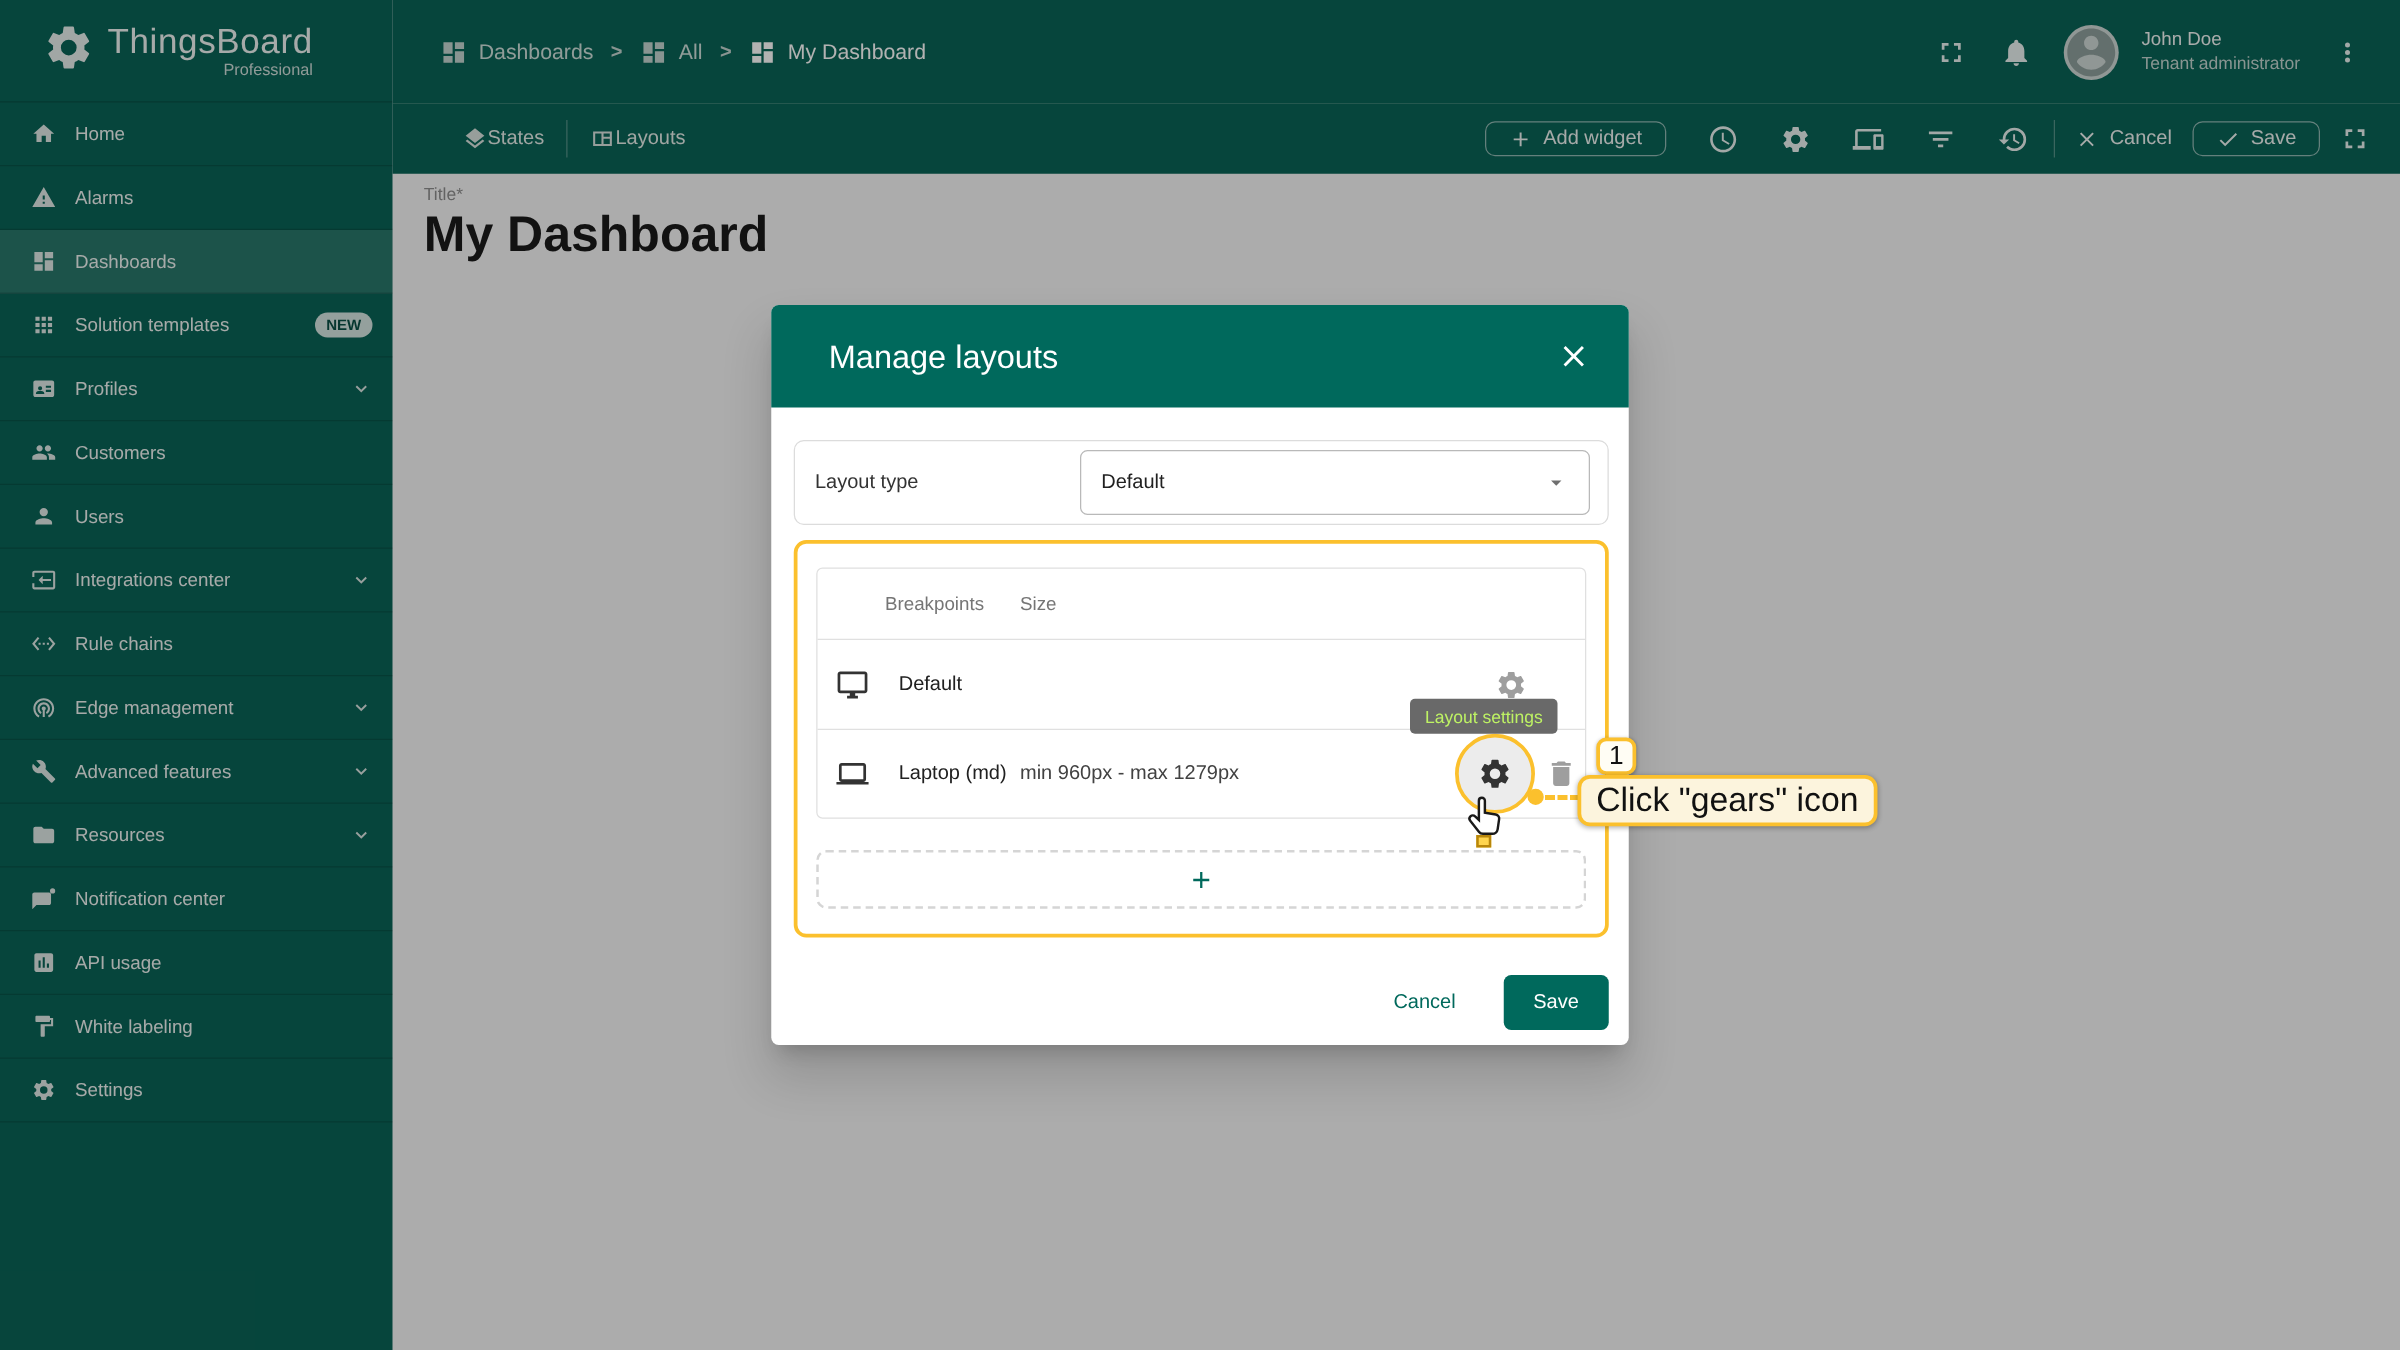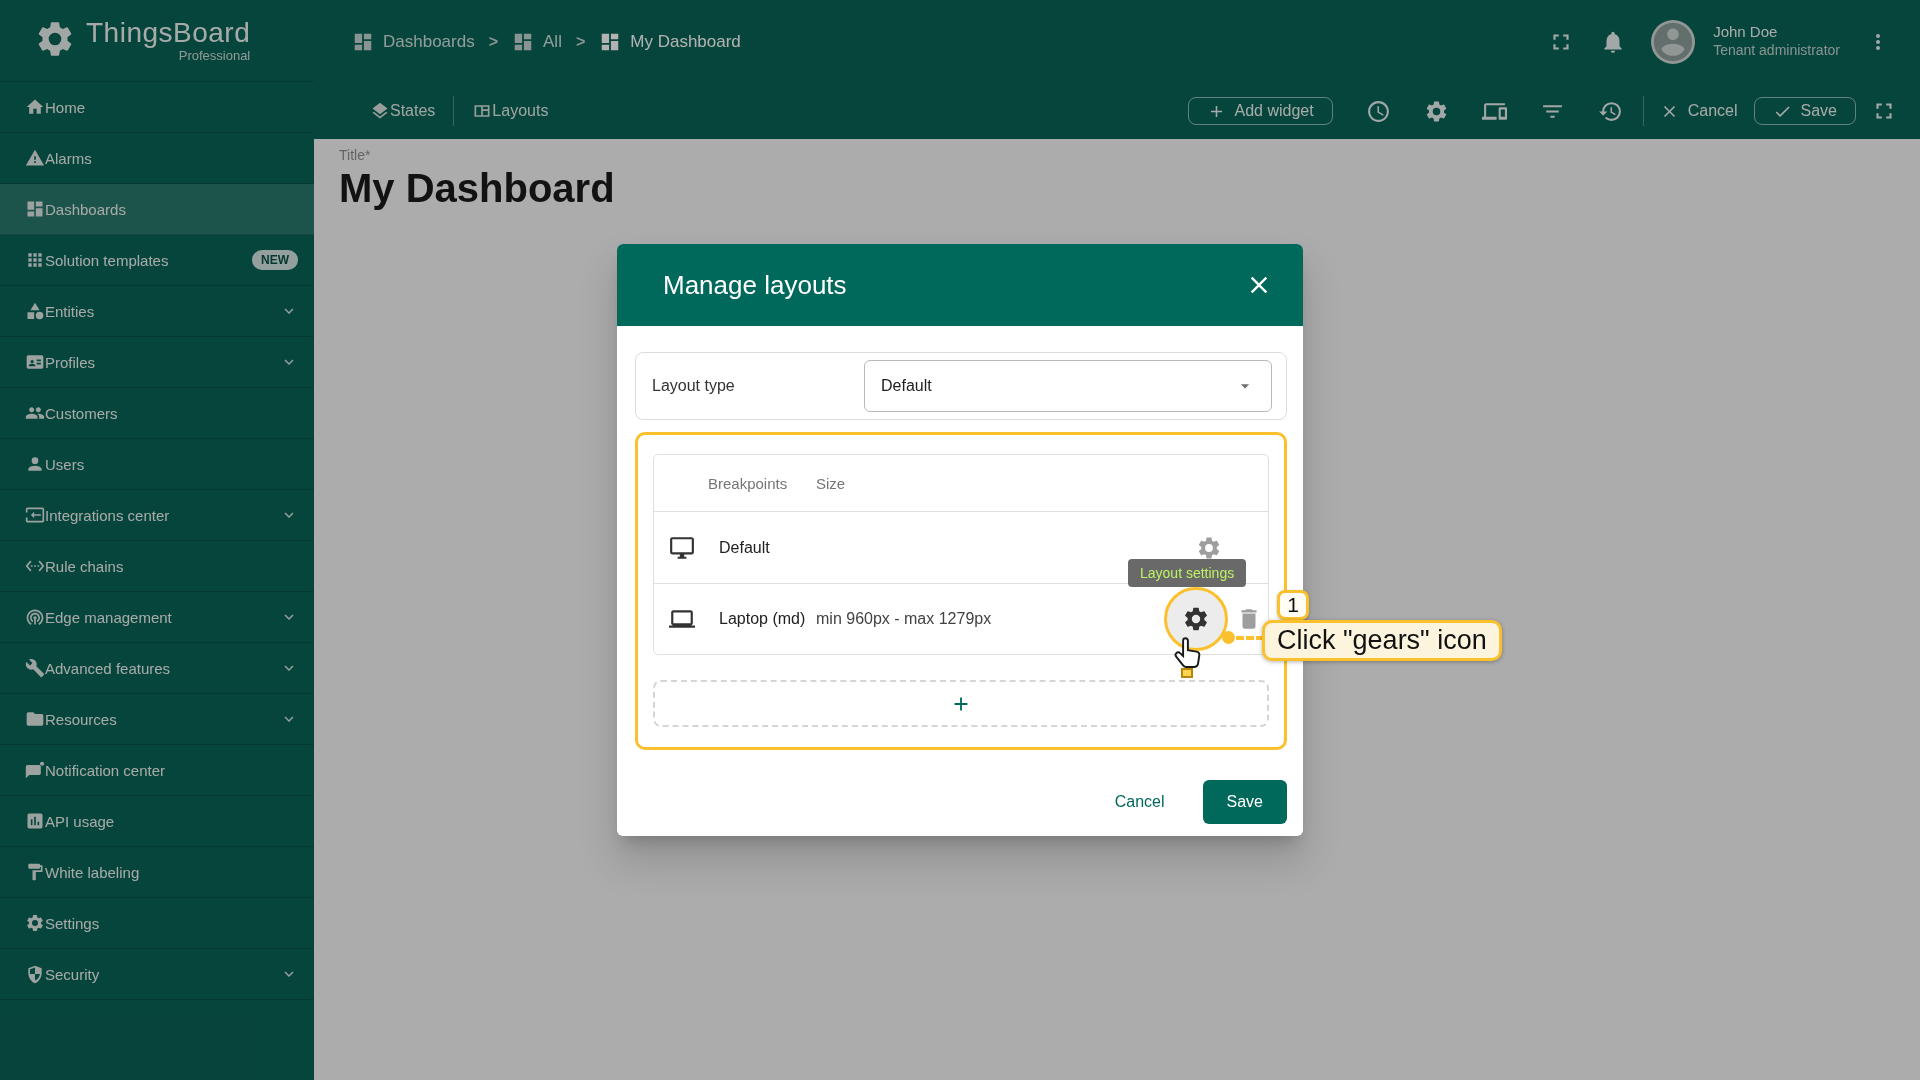--- a/index.html
+++ b/index.html
@@ -19,21 +19,21 @@
   .content { position:absolute; left:314px; top:139px; width:1606px; height:941px;
     background:#f7f7f7; padding:8px 0 0 25px; }
 
   
   .logo { height:82px; display:flex; align-items:center; padding-left:34px;
     border-bottom:1px solid rgba(0,0,0,.18); color:#eef4f2; }
   .logo-gear { margin-right:10px; color:#e7efed; }
   .logo-text { line-height:1; }
   .logo-title { font-size:28px; font-weight:400; letter-spacing:.5px; color:#eef4f2; }
   .logo-sub { font-size:13px; color:#cfdeda; text-align:right; margin-top:2px; }
-  .nav-item { height:51px; display:flex; align-items:center; 
+  .nav-item { height:51px; display:flex; align-items:center; gap:15px;
     padding:0 16px 0 25px; color:#eff4f2; font-size:15px;
     border-bottom:1px solid rgba(0,0,0,.16); cursor:pointer; }
   .nav-item .ic { width:20px; height:20px; color:#dfe9e6; flex:0 0 20px; display:flex; }
   .nav-item.active { background:rgba(255,255,255,.13); }
   .nav-label { flex:1; white-space:nowrap; }
   .badge-new { background:#d5e6e1; color:#0a4f45; font-size:12px; font-weight:700;
     border-radius:10px; padding:3px 9px; }
   .chev { width:18px; height:18px; color:#d9e4e1; display:flex; }
 
   
@@ -175,33 +175,20 @@
             <svg viewBox="0 0 24 24" width="20" height="20" fill="currentColor">
               <path d="M4 8h4V4H4v4zm6 12h4v-4h-4v4zm-6 0h4v-4H4v4zm0-6h4v-4H4v4zm6 0h4v-4h-4v4zm6-10v4h4V4h-4zm-6 4h4V4h-4v4zm6 6h4v-4h-4v4zm0 6h4v-4h-4v4z"></path>
             </svg>
           </span>
           <span class="nav-label">Solution templates</span>
           <span class="badge-new">NEW</span>
         </div>
         <div class="nav-item">
           <span class="ic">
             <svg viewBox="0 0 24 24" width="20" height="20" fill="currentColor">
-              <path d="M12 2l-5.5 9h11L12 2zm5.5 11a4.5 4.5 0 100 9 4.5 4.5 0 000-9zM3 21.5h8v-8H3v8z"></path>
-            </svg>
-          </span>
-          <span class="nav-label">Entities</span>
-          <span class="chev">
-            <svg viewBox="0 0 24 24" width="18" height="18" fill="currentColor">
-              <path d="M7.41 8.59L12 13.17l4.59-4.58L18 10l-6 6-6-6 1.41-1.41z"></path>
-            </svg>
-          </span>
-        </div>
-        <div class="nav-item">
-          <span class="ic">
-            <svg viewBox="0 0 24 24" width="20" height="20" fill="currentColor">
               <path d="M20 4H4c-1.1 0-2 .9-2 2v12c0 1.1.9 2 2 2h16c1.1 0 2-.9 2-2V6c0-1.1-.9-2-2-2zM8.5 9.5a2 2 0 110 4 2 2 0 010-4zM12.5 17h-8v-.8c0-1.5 2.7-2.2 4-2.2s4 .7 4 2.2v.8zM19 15h-5v-2h5v2zm0-4h-5V9h5v2z"></path>
             </svg>
           </span>
           <span class="nav-label">Profiles</span>
           <span class="chev">
             <svg viewBox="0 0 24 24" width="18" height="18" fill="currentColor">
               <path d="M7.41 8.59L12 13.17l4.59-4.58L18 10l-6 6-6-6 1.41-1.41z"></path>
             </svg>
           </span>
         </div>
@@ -305,33 +292,20 @@
           </span>
           <span class="nav-label">White labeling</span>
         </div>
         <div class="nav-item">
           <span class="ic">
             <svg viewBox="0 0 24 24" width="20" height="20" fill="currentColor">
               <path d="M19.14 12.94c.04-.3.06-.61.06-.94 0-.32-.02-.64-.07-.94l2.03-1.58c.18-.14.23-.41.12-.61l-1.92-3.32c-.12-.22-.37-.29-.59-.22l-2.39.96c-.5-.38-1.03-.7-1.62-.94l-.36-2.54c-.04-.24-.24-.41-.48-.41h-3.84c-.24 0-.43.17-.47.41l-.36 2.54c-.59.24-1.13.57-1.62.94l-2.39-.96c-.22-.08-.47 0-.59.22L2.74 8.87c-.12.21-.08.47.12.61l2.03 1.58c-.05.3-.09.63-.09.94s.02.64.07.94l-2.03 1.58c-.18.14-.23.41-.12.61l1.92 3.32c.12.22.37.29.59.22l2.39-.96c.5.38 1.03.7 1.62.94l.36 2.54c.05.24.24.41.48.41h3.84c.24 0 .44-.17.47-.41l.36-2.54c.59-.24 1.13-.56 1.62-.94l2.39.96c.22.08.47 0 .59-.22l1.92-3.32c.12-.22.07-.47-.12-.61l-2.01-1.58zM12 15.6A3.6 3.6 0 018.4 12 3.6 3.6 0 0112 8.4a3.6 3.6 0 013.6 3.6 3.6 3.6 0 01-3.6 3.6z"></path>
             </svg>
           </span>
           <span class="nav-label">Settings</span>
-        </div>
-        <div class="nav-item">
-          <span class="ic">
-            <svg viewBox="0 0 24 24" width="20" height="20" fill="currentColor">
-              <path d="M12 2L4 5v6c0 5.55 3.84 10.74 8 12 4.16-1.26 8-6.45 8-12V5l-8-3zm0 10h6c-.47 3.34-2.72 6.61-6 7.93V12H6V6.3l6-2.12V12z"></path>
-            </svg>
-          </span>
-          <span class="nav-label">Security</span>
-          <span class="chev">
-            <svg viewBox="0 0 24 24" width="18" height="18" fill="currentColor">
-              <path d="M7.41 8.59L12 13.17l4.59-4.58L18 10l-6 6-6-6 1.41-1.41z"></path>
-            </svg>
-          </span>
         </div>
       </nav>
   </aside>
 
   <header class="topbar">
     <div class="crumbs">
       <span class="crumb">
         <span class="ic">
             <svg viewBox="0 0 24 24" width="22" height="22" fill="currentColor">
               <path d="M3 13h8V3H3v10zm0 8h8v-6H3v6zm10 0h8V11h-8v10zm0-18v6h8V3h-8z"></path>

